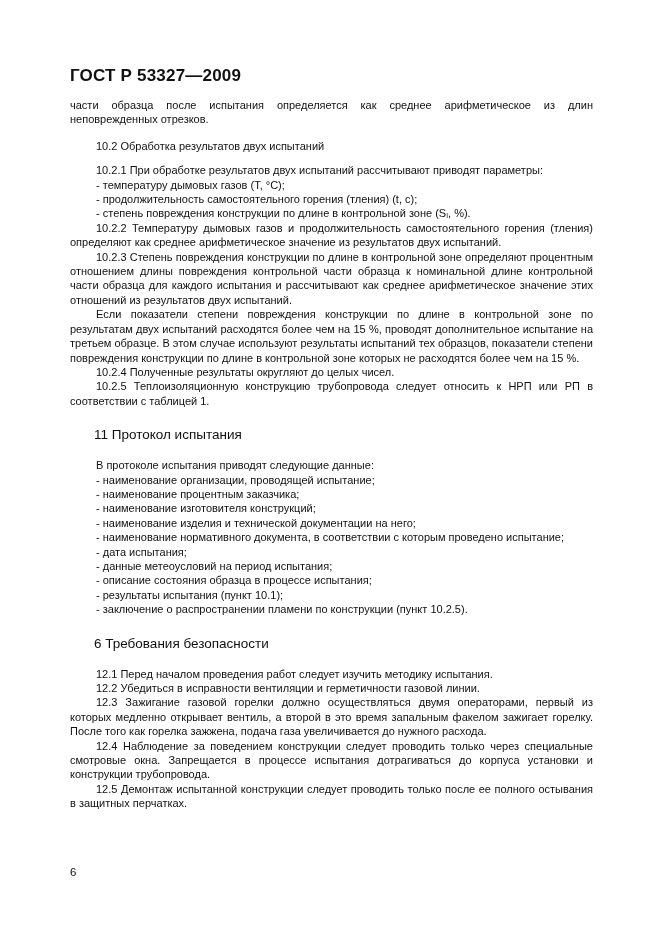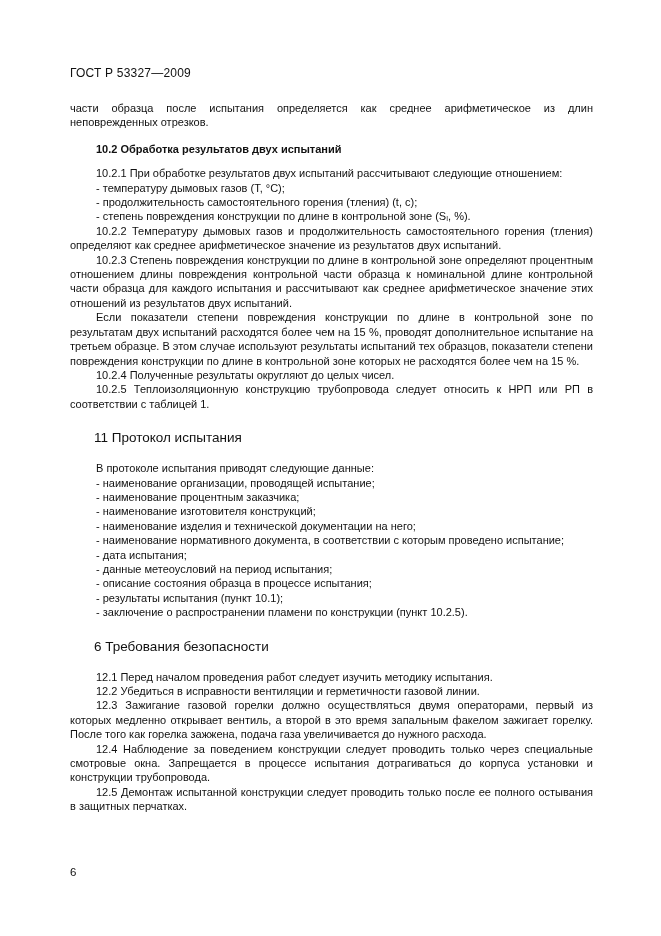--- a/index.html
+++ b/index.html
@@ -15,35 +15,35 @@
   .page {
     position: absolute;
     top: 0; left: 0;
     width: 661px;
     height: 936px;
     padding: 66px 68px 0 70px;
     box-sizing: border-box;
     background: #ffffff;
   }
   .doc-header {
-    font-weight: normal;
-    font-size: 12px;
+    font-weight: bold;
+    font-size: 17px;
     letter-spacing: 0.2px;
   }
   .content {
-    margin-top: 21px;
+    margin-top: 12px;
     font-size: 11px;
     line-height: 14.4px;
     text-align: justify;
   }
   .content p { margin: 0; }
   .p, .list-item { text-indent: 26px; }
   .p-noindent { text-indent: 0; }
   .subheading {
-    font-weight: bold;
+    font-weight: normal;
     text-indent: 26px;
     margin: 12px 0 10px 0 !important;
     text-align: left;
   }
   .heading {
     font-weight: normal;
     font-size: 13.5px;
     line-height: 16px;
     text-indent: 24px;
     margin: 19px 0 15px 0 !important;
@@ -59,21 +59,21 @@
 </style>
 </head>
 <body>
 
 <div class="page">
   <div class="doc-header">ГОСТ Р 53327—2009</div>
 
   <div class="content" id="content">
       <p class="p-noindent">части образца после испытания определяется как среднее арифметическое из длин неповрежденных отрезков.</p>
       <p class="subheading">10.2 Обработка результатов двух испытаний</p>
-      <p class="p">10.2.1 При обработке результатов двух испытаний рассчитывают следующие отношением:</p>
+      <p class="p">10.2.1 При обработке результатов двух испытаний рассчитывают приводят параметры:</p>
       <p class="list-item">- температуру дымовых газов (Т, °С);</p>
       <p class="list-item">- продолжительность самостоятельного горения (тления) (t, с);</p>
       <p class="list-item">- степень повреждения конструкции по длине в контрольной зоне (Sₗ, %).</p>
       <p class="p">10.2.2 Температуру дымовых газов и продолжительность самостоятельного горения (тления) определяют как среднее арифметическое значение из результатов двух испытаний.</p>
       <p class="p">10.2.3 Степень повреждения конструкции по длине в контрольной зоне определяют процентным отношением длины повреждения контрольной части образца к номинальной длине контрольной части образца для каждого испытания и рассчитывают как среднее арифметическое значение этих отношений из результатов двух испытаний.</p>
       <p class="p">Если показатели степени повреждения конструкции по длине в контрольной зоне по результатам двух испытаний расходятся более чем на 15 %, проводят дополнительное испытание на третьем образце. В этом случае используют результаты испытаний тех образцов, показатели степени повреждения конструкции по длине в контрольной зоне которых не расходятся более чем на 15 %.</p>
       <p class="p">10.2.4 Полученные результаты округляют до целых чисел.</p>
       <p class="p">10.2.5 Теплоизоляционную конструкцию трубопровода следует относить к НРП или РП в соответствии с таблицей 1.</p>
       <p class="heading">11 Протокол испытания</p>
       <p class="p">В протоколе испытания приводят следующие данные:</p>

